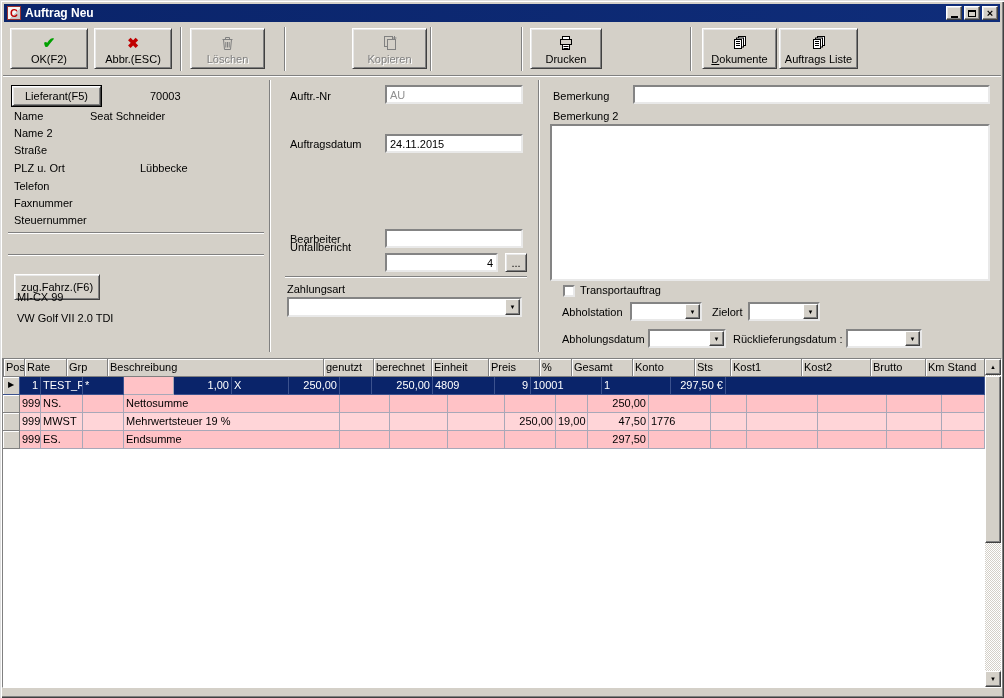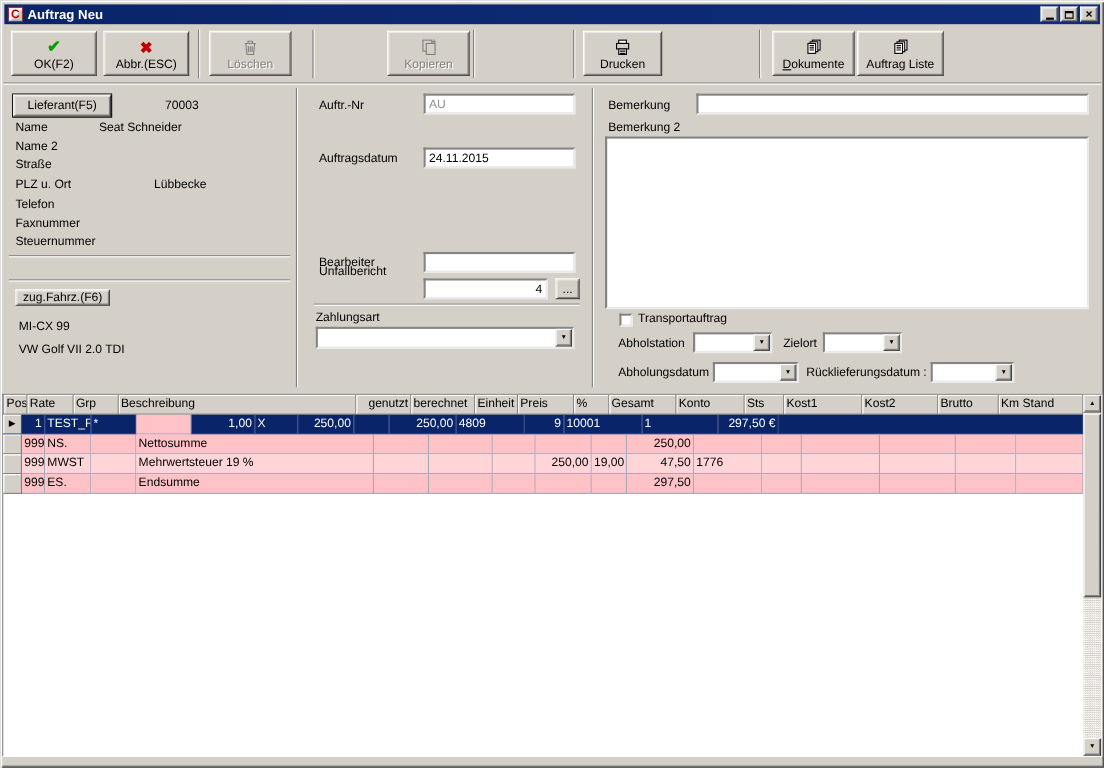--- a/index.html
+++ b/index.html
@@ -68,21 +68,21 @@
   .ghead .gcell { background:#d4d0c8; border-right:1px solid #808080; border-bottom:1px solid #808080;
     box-shadow: inset 1px 1px 0 #fff; color:#000; }
   .gsel { background:#d4d0c8 !important; border-right:1px solid #808080; border-bottom:1px solid #808080;
     box-shadow: inset 1px 1px 0 #fff; color:#000 !important; text-align:center; font-size:8px; line-height:15px; padding:0; }
   .row-selected .gcell { background:#0a246a; color:#fff; border-color:#3c528e; }
   .row-selected .gcell.keep-pink { background:#ffc2c6; border-color:#a8a8b8; }
   .row-pink .gcell { background:#ffc2c6; }
   .row-pink-lt .gcell { background:#ffd5d8; }
   .ar { text-align:right; }
   .w-sel{width:17px;} .w-pos{width:21px;} .w-rate{width:42px;} .w-grp{width:41px;} .w-beschr{width:216px;}
-  .w-genutzt{width:50px;text-align:right;} .w-berechnet{width:58px;} .w-einheit{width:39px;} .w-preis{width:51px;}
+  .w-genutzt{width:50px;} .w-berechnet{width:58px;} .w-einheit{width:57px;} .w-preis{width:51px;}
   .w-pct{width:32px;} .w-gesamt{width:61px;} .w-konto{width:62px;} .w-sts{width:36px;}
   .w-kost1{width:71px;} .w-kost2{width:69px;} .w-brutto{width:55px;} .w-km{flex:1;}
   
   .vscroll { position:absolute; top:0; right:0; bottom:0; width:16px;
     background:conic-gradient(#fff 25%, #d4d0c8 0 50%, #fff 0 75%, #d4d0c8 0); background-size:2px 2px; }
   .sbtn { position:absolute; left:0; width:16px; height:16px; background:#d4d0c8; border:1px solid;
     border-color:#fff #404040 #404040 #fff; box-shadow: inset -1px -1px 0 #808080;
     display:flex; align-items:center; justify-content:center; font-size:6px; color:#000; }
   .sthumb { position:absolute; left:0; top:17px; width:16px; height:167px; background:#d4d0c8; border:1px solid;
     border-color:#fff #404040 #404040 #fff; box-shadow: inset -1px -1px 0 #808080; }
@@ -166,21 +166,21 @@
   </button>
   <button class="tb-btn" style="left:779px;width:79px">
     <span class="tb-icn">
       <svg width="16" height="16" viewBox="0 0 16 16">
           <rect x="6.5" y="1.5" width="7" height="9" fill="#fff" stroke="#000"></rect>
           <rect x="4.5" y="3" width="7" height="9" fill="#fff" stroke="#000"></rect>
           <rect x="2.5" y="4.5" width="7" height="9" fill="#fff" stroke="#000"></rect>
           <path d="M4 6.5h4M4 8.5h4M4 10.5h4" stroke="#000"></path>
         </svg>
     </span>
-    <span>Auftrag Liste</span>
+    <span>Auftrags Liste</span>
   </button>
   <div class="hline" style="left:3px;top:75px;width:998px"></div>
 
   <button class="btn btn-outlined" style="left:12px;top:86px;width:89px;height:20px">Lieferant(F5)</button>
   <span class="val" style="left:150px;top:90px">70003</span>
   <span class="lbl" style="left:14px;top:110px">Name</span>
   <span class="val" style="left:90px;top:110px">Seat Schneider</span>
   <span class="lbl" style="left:14px;top:127px">Name 2</span>
   <span class="val" style="left:90px;top:127px"></span>
   <span class="lbl" style="left:14px;top:144px">Straße</span>
@@ -189,21 +189,21 @@
   <span class="val" style="left:140px;top:162px">Lübbecke</span>
   <span class="lbl" style="left:14px;top:180px">Telefon</span>
   <span class="val" style="left:90px;top:180px"></span>
   <span class="lbl" style="left:14px;top:197px">Faxnummer</span>
   <span class="val" style="left:90px;top:197px"></span>
   <span class="lbl" style="left:14px;top:214px">Steuernummer</span>
   <span class="val" style="left:90px;top:214px"></span>
   <div class="hline" style="left:8px;top:232px;width:256px"></div>
   <div class="hline" style="left:8px;top:254px;width:256px"></div>
 
-  <button class="btn" style="left:14px;top:263px;width:86px;height:15px">zug.Fahrz.(F6)</button>
+  <button class="btn" style="left:14px;top:274px;width:86px;height:26px">zug.Fahrz.(F6)</button>
   <span class="val" style="left:17px;top:291px">MI-CX 99</span>
   <span class="val" style="left:17px;top:312px">VW Golf VII 2.0 TDI</span>
 
   <div class="vline" style="left:269px;top:80px;height:272px"></div>
 
   <span class="lbl" style="left:290px;top:90px">Auftr.-Nr</span>
   <input class="field dim" style="left: 385px; top: 85px; width: 138px; height: 19px;" value="AU">
   <span class="lbl" style="left:290px;top:138px">Auftragsdatum</span>
   <input class="field" style="left: 385px; top: 134px; width: 138px; height: 19px;" value="24.11.2015">
   <span class="lbl" style="left:290px;top:233px">Bearbeiter</span>

